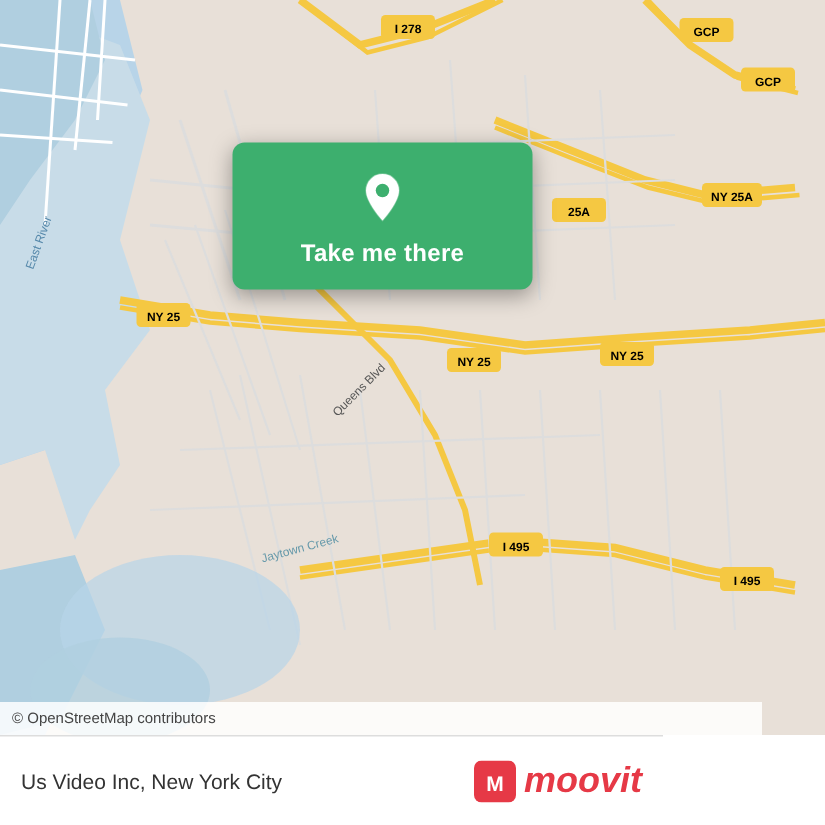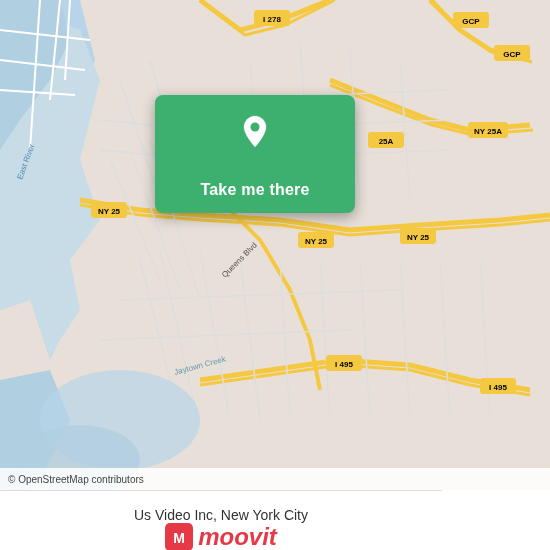--- a/index.html
+++ b/index.html
@@ -34,21 +34,20 @@
       left: 155px;
       width: 200px;
       background: #3daf6e;
       border-radius: 8px;
       padding: 18px 16px 14px 16px;
       display: flex;
       flex-direction: column;
       align-items: center;
       box-shadow: 0 4px 14px rgba(0,0,0,0.35);
       z-index: 10;
-      gap: 20px;
     }
 
     #popup-pin-icon {
       width: 38px;
       height: 38px;
       margin-bottom: 10px;
     }
 
     #popup-button {
       background: transparent;
@@ -56,21 +55,21 @@
       color: white;
       font-size: 16px;
       font-weight: 600;
       cursor: pointer;
       letter-spacing: 0.2px;
       padding: 0;
     }
 
     
     #attribution-bar {
-      width: 550px;
+      width: 508px;
       height: 22px;
       background: rgba(255,255,255,0.85);
       position: absolute;
       bottom: 60px;
       left: 0;
       display: flex;
       align-items: center;
       padding-left: 8px;
       z-index: 5;
     }
@@ -81,26 +80,25 @@
     }
 
     
     #bottom-bar {
       width: 442px;
       height: 60px;
       background: #fff;
       display: flex;
       align-items: center;
       justify-content: space-between;
-      padding: 16px 14px;
+      padding: 0 14px;
       border-top: 1px solid #ddd;
       position: absolute;
       bottom: 0; left: 0;
       z-index: 10;
-      flex-direction: column;
     }
 
     #location-text {
       font-size: 14px;
       color: #333;
       font-weight: 500;
     }
 
     #moovit-logo {
       display: flex;

